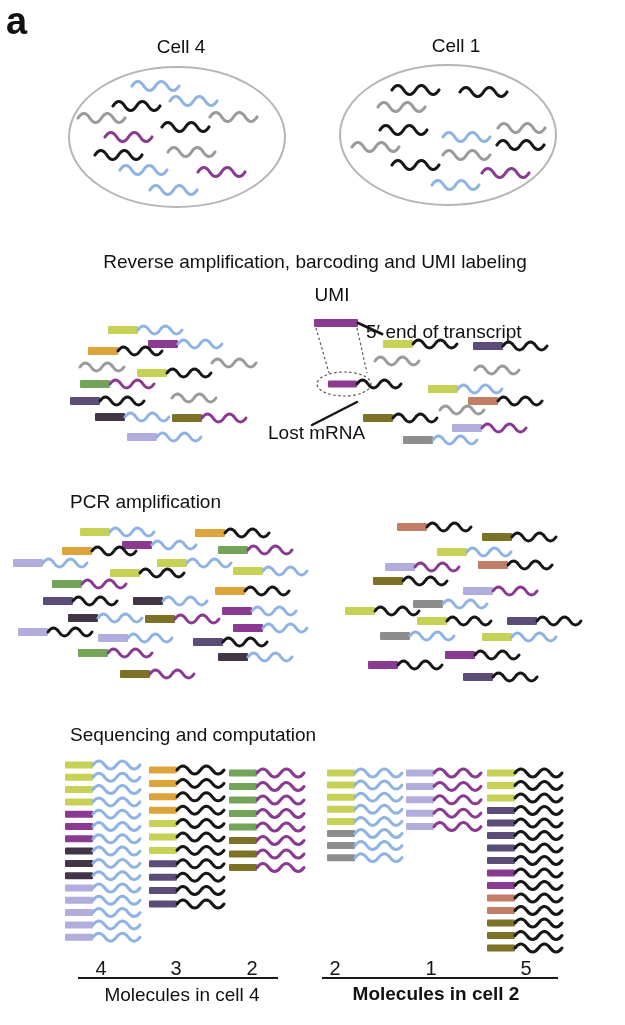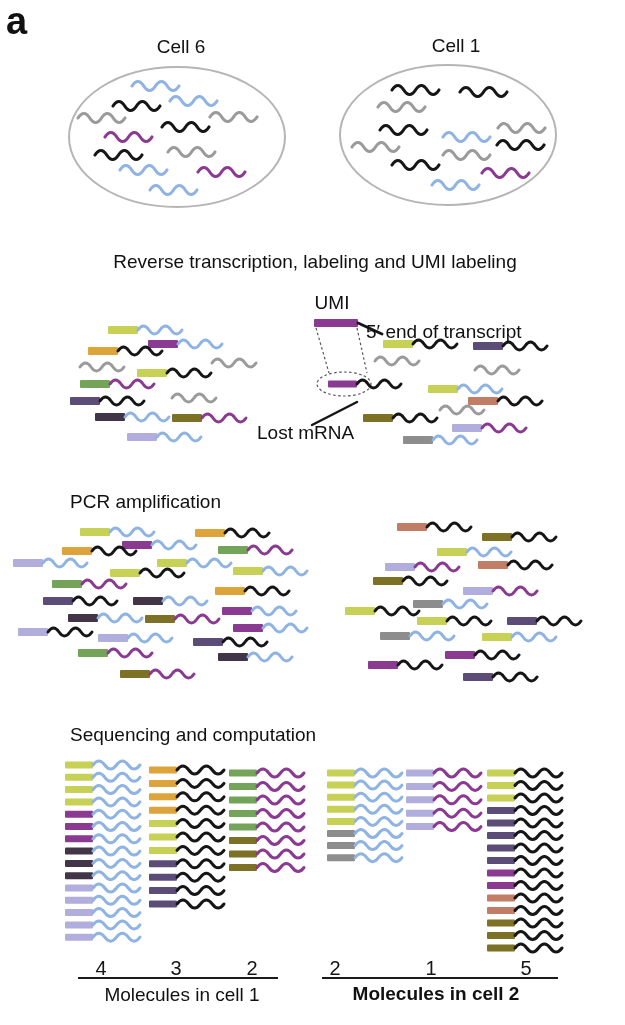--- a/index.html
+++ b/index.html
@@ -5,23 +5,23 @@
   html,body{margin:0;padding:0;background:#fff;}
   #canvas{position:relative;width:625px;height:1025px;background:#fff;
           font-family:"Liberation Sans",sans-serif;color:#111;overflow:hidden;}
   #fig{position:absolute;left:0;top:0;}
   .t{position:absolute;white-space:nowrap;font-size:19px;line-height:1.15;}
   .tc{text-align:center;white-space:normal;}
   .panel{left:6px;top:0;font-size:38px;font-weight:700;}
   .cell1{left:131px;top:36px;width:100px;}
   .cell2{left:406px;top:35px;width:100px;}
   .rt-title{left:55px;top:251px;width:520px;}
-  .umi{left:306px;top:292px;width:52px;}
+  .umi{left:306px;top:284px;width:52px;}
   .fiveprime{left:366px;top:293px;margin-top:28px;}
-  .lost{left:257px;top:422px;text-align:right;}
+  .lost{left:268px;top:422px;text-align:right;}
   .pcr-title{left:70px;top:491px;}
   .seq-title{left:70px;top:724px;}
   .ax1{left:82px;top:984px;width:200px;}
   .ax2{left:336px;top:983px;width:200px;font-weight:bold;}
 </style>
 </head>
 <body>
 
 <div id="canvas">
   <svg id="fig" width="625" height="1025" viewBox="0 0 625 1025">
@@ -625,23 +625,23 @@
           <rect x="487" y="944.5" width="28" height="7" rx="1" fill="#7c7125"></rect>
           <path d="M515 948 q5.875 -8 11.75 0 t11.75 0 t11.75 0 t11.75 0" fill="none" stroke="#161616" stroke-width="3" stroke-linecap="round"></path>
         </g>
         <text x="526" y="975" text-anchor="middle" font-size="20" fill="#161616" font-family="&quot;Liberation Sans&quot;,sans-serif">5</text>
       </g>
       <line x1="78" y1="978" x2="278" y2="978" stroke="#1a1a1a" stroke-width="2"></line>
       <line x1="322" y1="978" x2="558" y2="978" stroke="#1a1a1a" stroke-width="2"></line>
     </svg>
 
   <div class="t panel">a</div>
-  <div class="t tc cell1">Cell 6</div>
+  <div class="t tc cell1">Cell 4</div>
   <div class="t tc cell2">Cell 1</div>
-  <div class="t tc rt-title">Reverse transcription, labeling and UMI labeling</div>
+  <div class="t tc rt-title">Reverse amplification, barcoding and UMI labeling</div>
   <div class="t tc umi">UMI</div>
   <div class="t fiveprime">5′ end of transcript</div>
   <div class="t lost">Lost mRNA</div>
   <div class="t pcr-title">PCR amplification</div>
   <div class="t seq-title">Sequencing and computation</div>
-  <div class="t tc ax1">Molecules in cell 1</div>
+  <div class="t tc ax1">Molecules in cell 4</div>
   <div class="t tc ax2">Molecules in cell 2</div>
 </div>
 
 </body></html>

